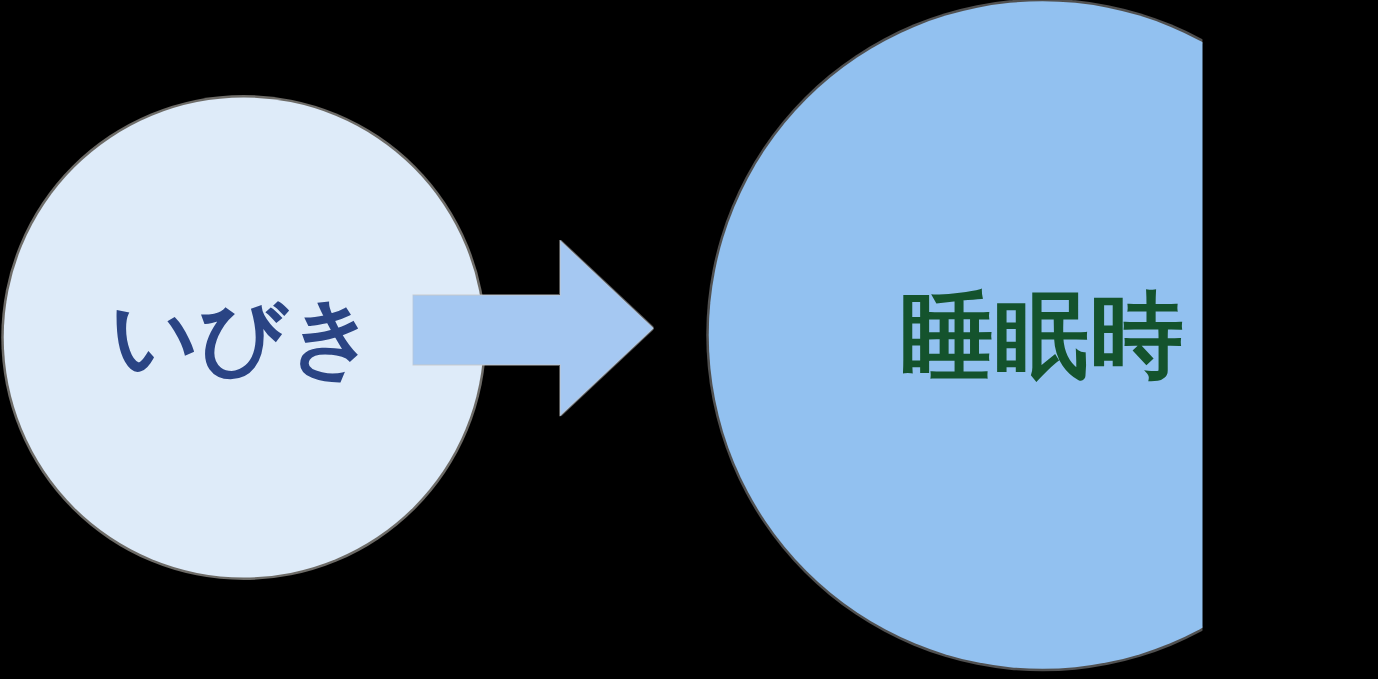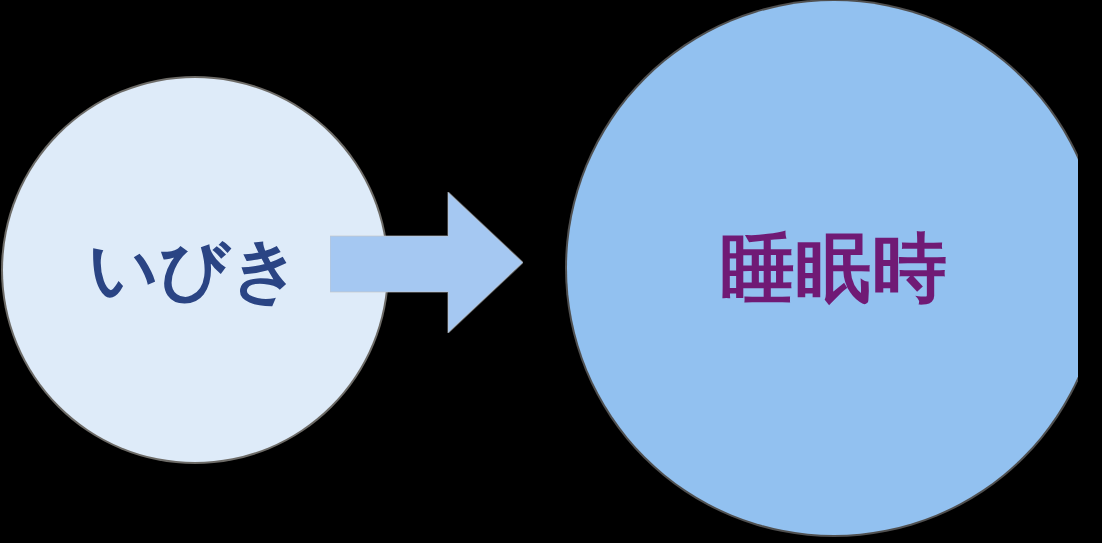--- a/index.html
+++ b/index.html
@@ -2,21 +2,21 @@
 <html><head>
 <meta charset="utf-8">
 <style>
   html, body {
     margin: 0;
     padding: 0;
     background: #000000;
   }
   .stage {
     position: relative;
-    width: 1078px;
+    width: 962px;
     height: 543px;
     background: #000000;
     overflow: hidden;
     font-family: "Liberation Sans", sans-serif;
     font-weight: 700;
   }
   .circle {
     position: absolute;
     border-radius: 50%;
     display: flex;
@@ -40,21 +40,21 @@
   }
   .circle-effect {
     left: 567px;
     top: 1px;
     width: 534px;
     height: 534px;
     background: #92C1F0;
     box-shadow: 0 0 0 2px rgba(200, 200, 200, 0.4);
   }
   .effect-label {
-    color: #701a75;
+    color: #14532d;
     font-size: 75px;
     line-height: 102px;
     letter-spacing: 1px;
   }
   .label-line {
     display: block;
     white-space: nowrap;
   }
   .arrow {
     position: absolute;

